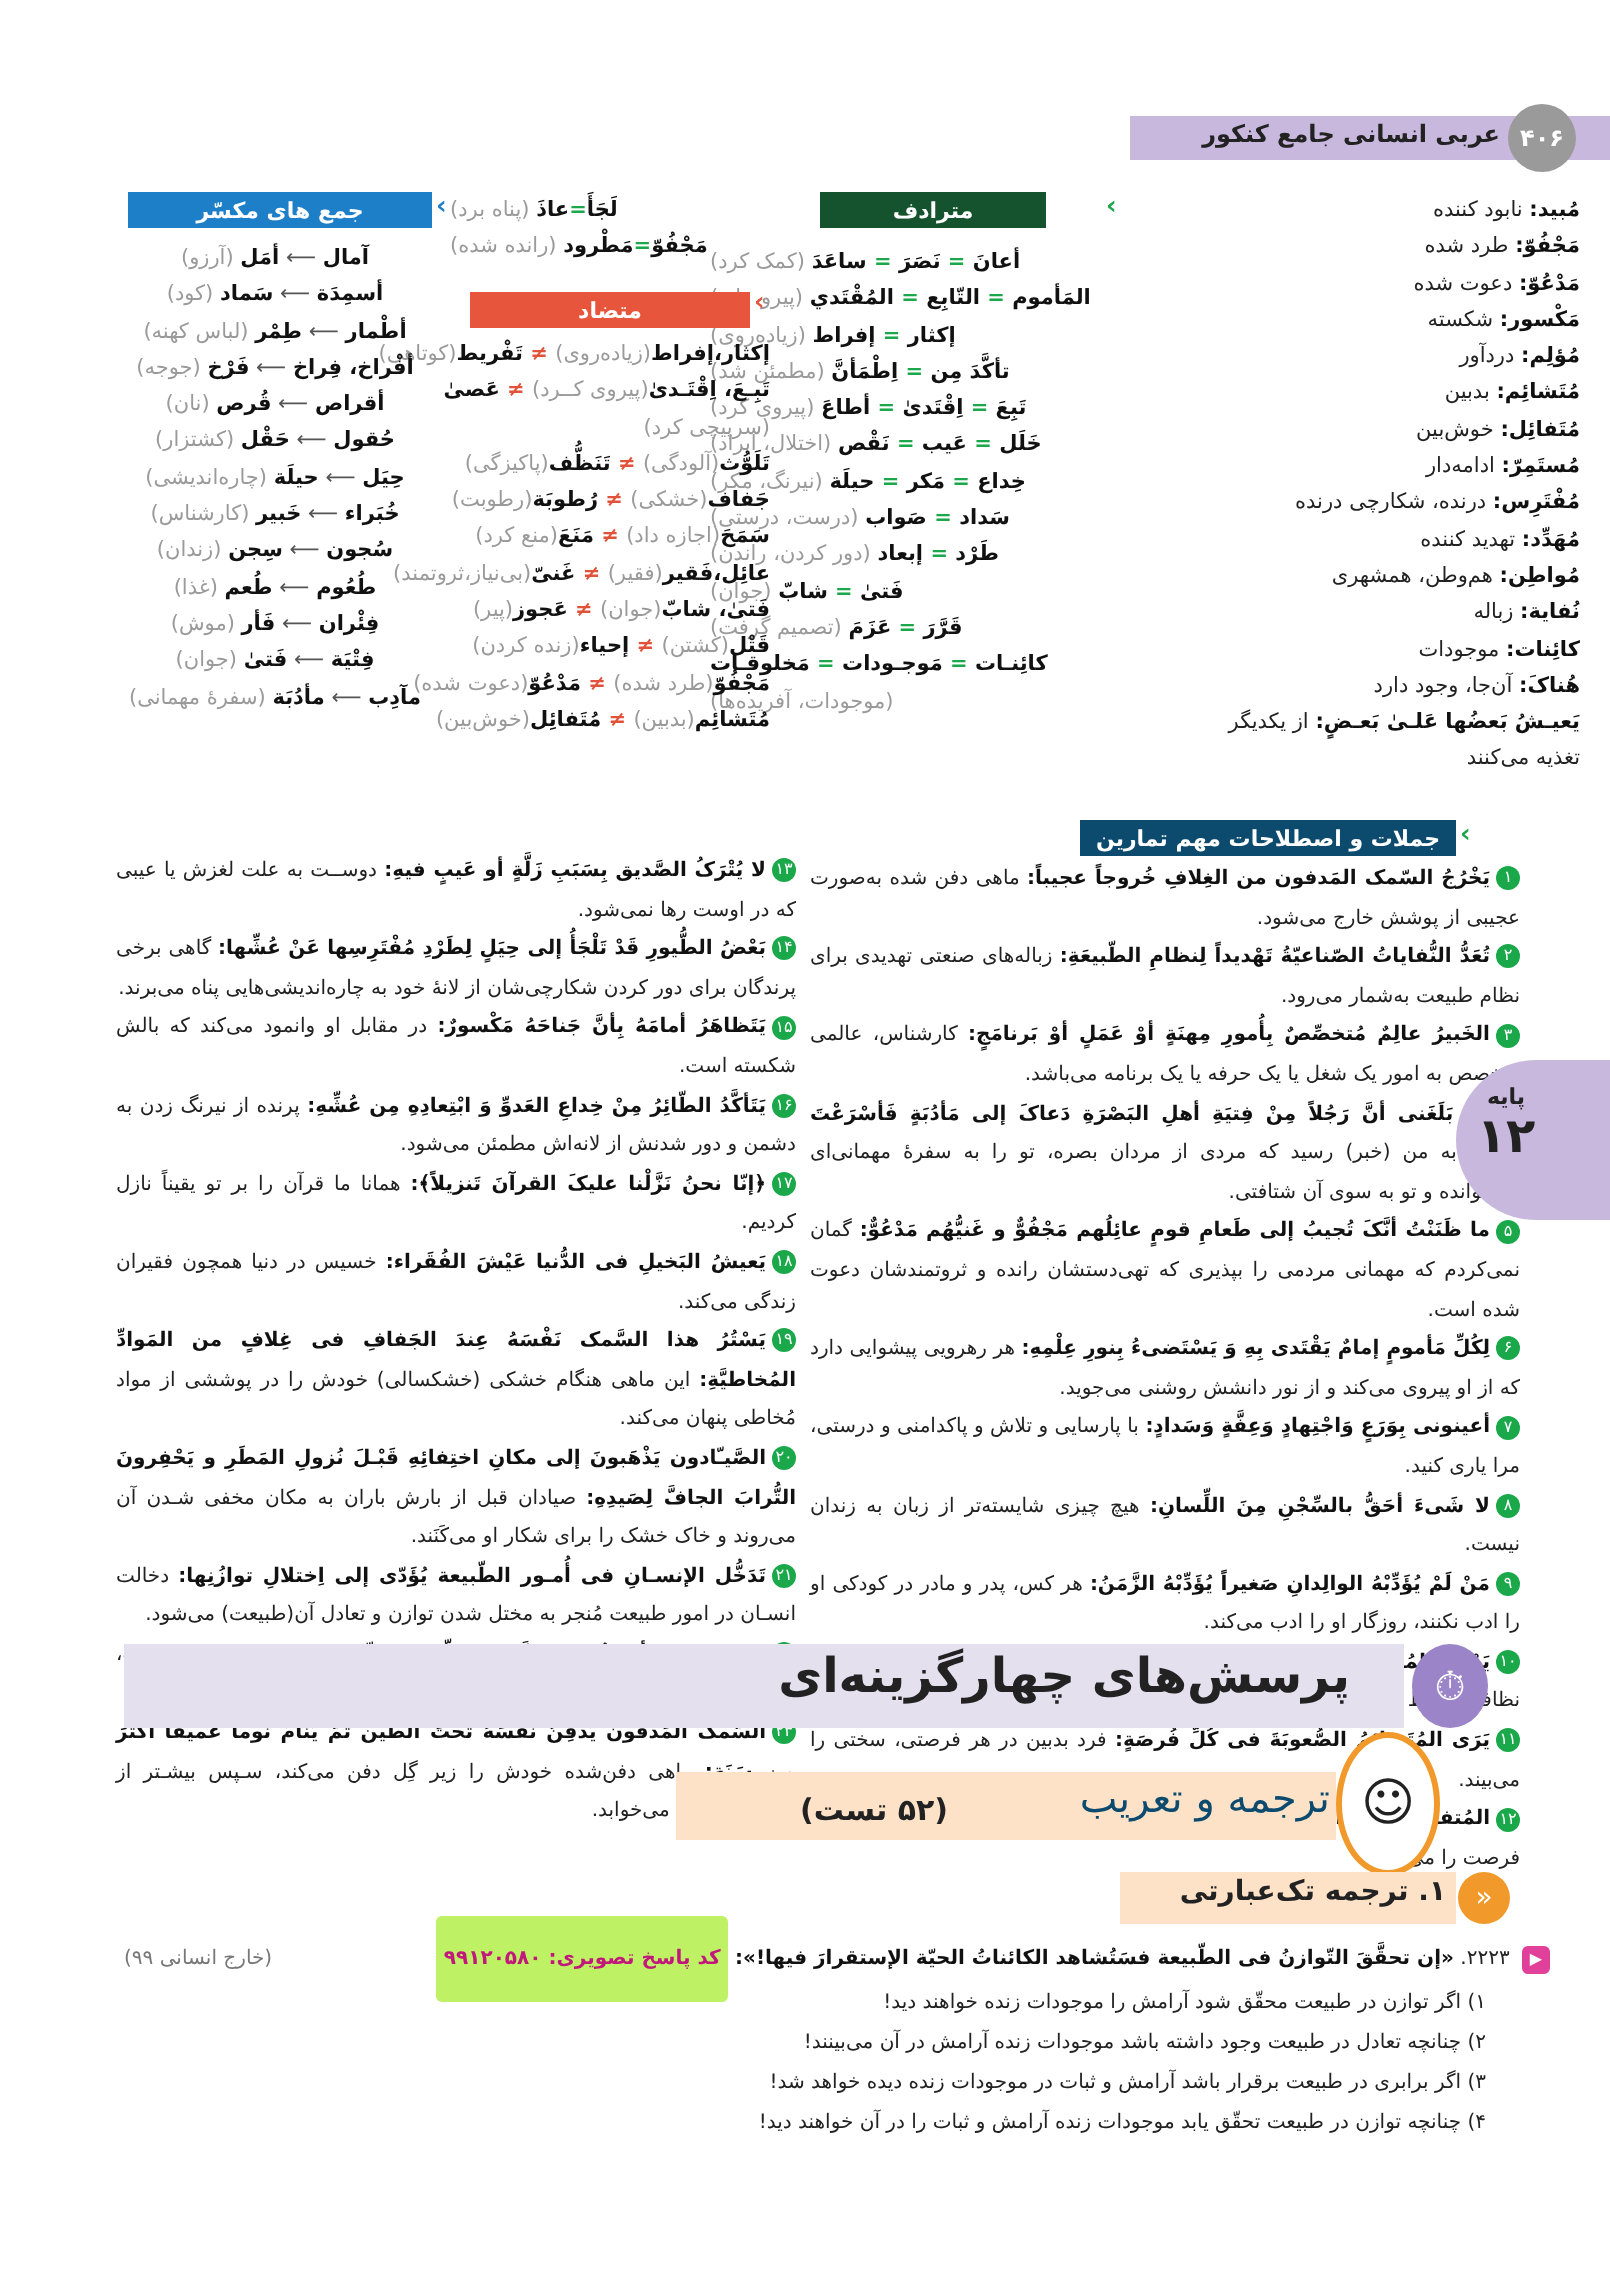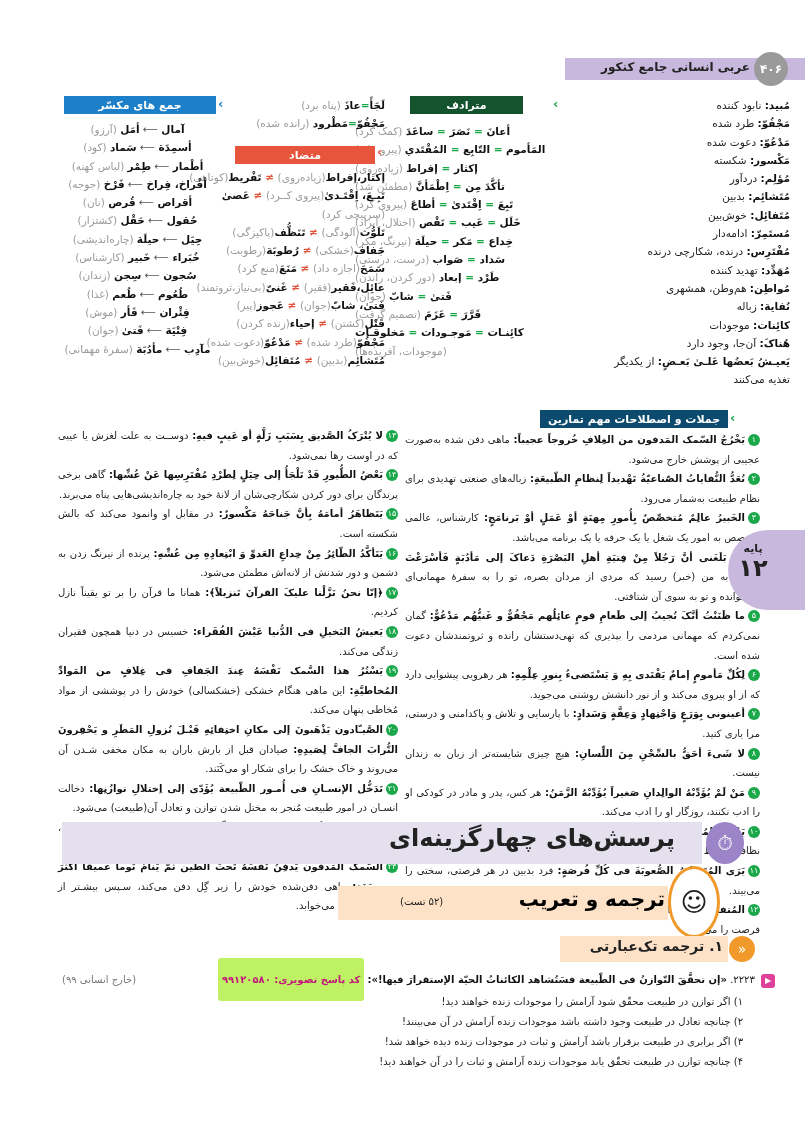--- a/index.html
+++ b/index.html
@@ -17,22 +17,22 @@
 .arr{color:#555}
 .sec-h{position:absolute;height:18px;color:#fff;font-size:11px;font-weight:bold;display:flex;align-items:center;justify-content:center}
 .chev{position:absolute;font-size:13px;font-weight:bold}
 .para{position:absolute;font-size:10px;line-height:19.6px;text-align:justify;direction:rtl}
 .num{display:inline-block;width:12px;height:12px;border-radius:50%;background:#1aa84a;color:#fff;font-size:8px;text-align:center;line-height:12px;margin-left:3px;vertical-align:middle}
 .pill{position:absolute;left:728px;top:530px;width:90px;height:80px;border-radius:45px 0 0 45px;background:#c9b8de;text-align:center}
 .mcq-band{position:absolute;left:62px;top:822px;width:640px;height:42px;background:#e4e0ee}
 .mcq-title{position:absolute;right:130px;top:824px;font-size:24px;font-weight:bold;color:#222}
 .mcq-icon{position:absolute;left:706px;top:822px;width:38px;height:42px;border-radius:50%;background:#9b84c7;display:flex;align-items:center;justify-content:center;color:#fff;font-size:20px}
 .tt-band{position:absolute;left:338px;top:886px;width:330px;height:34px;background:#fde2c8}
-.tt-title{position:absolute;right:140px;top:887px;font-size:20px;font-weight:bold;color:#000000}
-.tt-count{position:absolute;left:400px;top:896px;font-size:10px;font-weight:normal;color:#222}
+.tt-title{position:absolute;right:140px;top:887px;font-size:20px;font-weight:normal;color:#0c4a6e}
+.tt-count{position:absolute;left:400px;top:896px;font-size:15px;font-weight:bold;color:#222}
 .mascot{position:absolute;left:668px;top:866px;width:52px;height:72px;border-radius:50%;background:#fff;border:3px solid #f19a2b;display:flex;align-items:center;justify-content:center;font-size:26px}
 .sub-band{position:absolute;left:560px;top:936px;width:168px;height:26px;background:#fde2c8}
 .sub-title{position:absolute;right:82px;top:938px;font-size:14px;font-weight:bold}
 .sub-icon{position:absolute;left:729px;top:936px;width:26px;height:26px;border-radius:50%;background:#f19a2b;color:#fff;font-size:14px;display:flex;align-items:center;justify-content:center}
 .q{position:absolute;font-size:10px;line-height:20px}
 .qcode{background:#bef264;color:#c2187b;font-weight:bold;padding:16px 4px;border-radius:3px}
 .qicon{display:inline-block;width:14px;height:14px;border-radius:3px;background:#e0409a;color:#fff;font-size:8px;text-align:center;line-height:14px;margin-left:3px}
 </style>
 </head>
 <body>
@@ -71,21 +71,21 @@
     <div class="row"><span class="b">خَلَل</span><span class="eq"> = </span><span class="b">عَیب</span><span class="eq"> = </span><span class="b">نَقْص</span><span class="g"> (اختلال، ایراد)</span></div>
     <div class="row"><span class="b">خِداع</span><span class="eq"> = </span><span class="b">مَکر</span><span class="eq"> = </span><span class="b">حیلَة</span><span class="g"> (نیرنگ، مکر)</span></div>
     <div class="row"><span class="b">سَداد</span><span class="eq"> = </span><span class="b">صَواب</span><span class="g"> (درست، درستی)</span></div>
     <div class="row"><span class="b">طَرْد</span><span class="eq"> = </span><span class="b">إبعاد</span><span class="g"> (دور کردن، راندن)</span></div>
     <div class="row"><span class="b">فَتیٰ</span><span class="eq"> = </span><span class="b">شابّ</span><span class="g"> (جوان)</span></div>
     <div class="row"><span class="b">قَرَّرَ</span><span class="eq"> = </span><span class="b">عَزَمَ</span><span class="g"> (تصمیم گرفت)</span></div>
     <div class="row"><span class="b">کائِنـات</span><span class="eq"> = </span><span class="b">مَوجـودات</span><span class="eq"> = </span><span class="b">مَخلوقـات</span></div>
     <div class="row"><span class="g"> (موجودات، آفریده‌ها)</span></div>
   </div>
 
-<div class="col" id="synx-col" style="right:420px;top:96px;width:160px;text-align:right">
+<div class="col" id="synx-col" style="right:420px;top:96px;width:160px;text-align:left">
     <div class="row"><span class="b">لَجَأَ</span><span class="eq">=</span><span class="b">عاذَ</span><span class="g"> (پناه برد)</span></div>
     <div class="row"><span class="b">مَجْفُوّ</span><span class="eq">=</span><span class="b">مَطْرود</span><span class="g"> (رانده شده)</span></div>
   </div>
 <span class="chev" style="left:377px;top:144px;color:#e8553d">›</span>
 <div class="sec-h" style="left:235px;top:146px;width:140px;background:#e8553d">متضاد</div>
 <div class="col" id="ant-col" style="right:420px;top:168px;width:170px;text-align:right">
     <div class="row"><span class="b">إکثار،إفراط</span><span class="g">(زیاده‌روی)</span><span class="neq"> ≠ </span><span class="b">تَفْریط</span><span class="g">(کوتاهی)</span></div>
     <div class="row"><span class="b">تَبِـعَ، اِقْتَـدیٰ</span><span class="g">(پیروی کــرد)</span><span class="neq"> ≠ </span><span class="b">عَصیٰ</span></div>
     <div class="row"><span class="g">(سرپیچی کرد)</span></div>
     <div class="row"><span class="b">تَلَوُّث</span><span class="g">(آلودگی)</span><span class="neq"> ≠ </span><span class="b">تَنَظُّف</span><span class="g">(پاکیزگی)</span></div>

